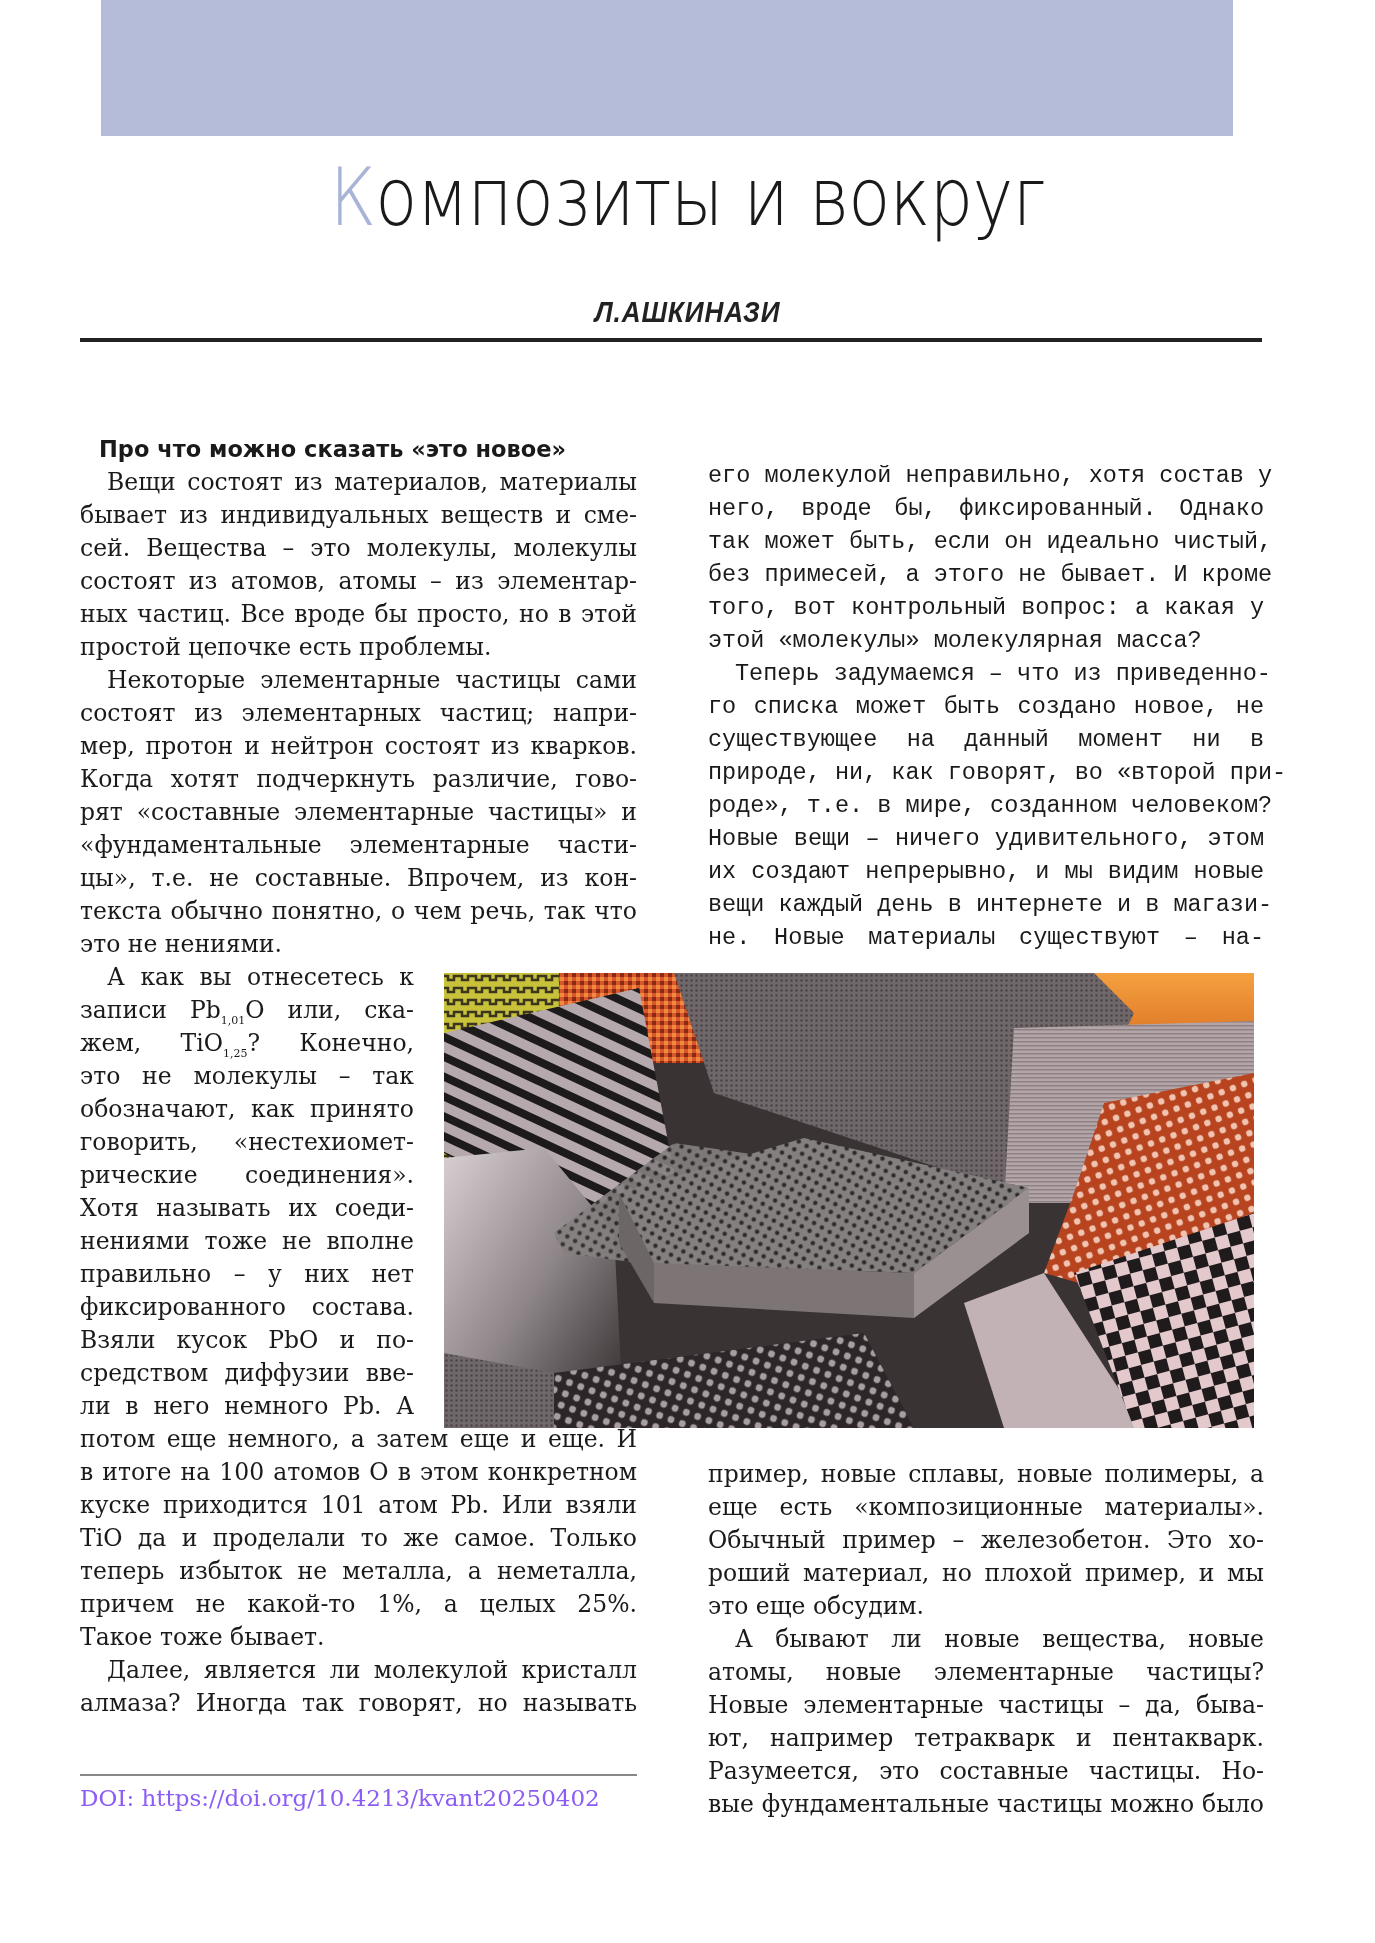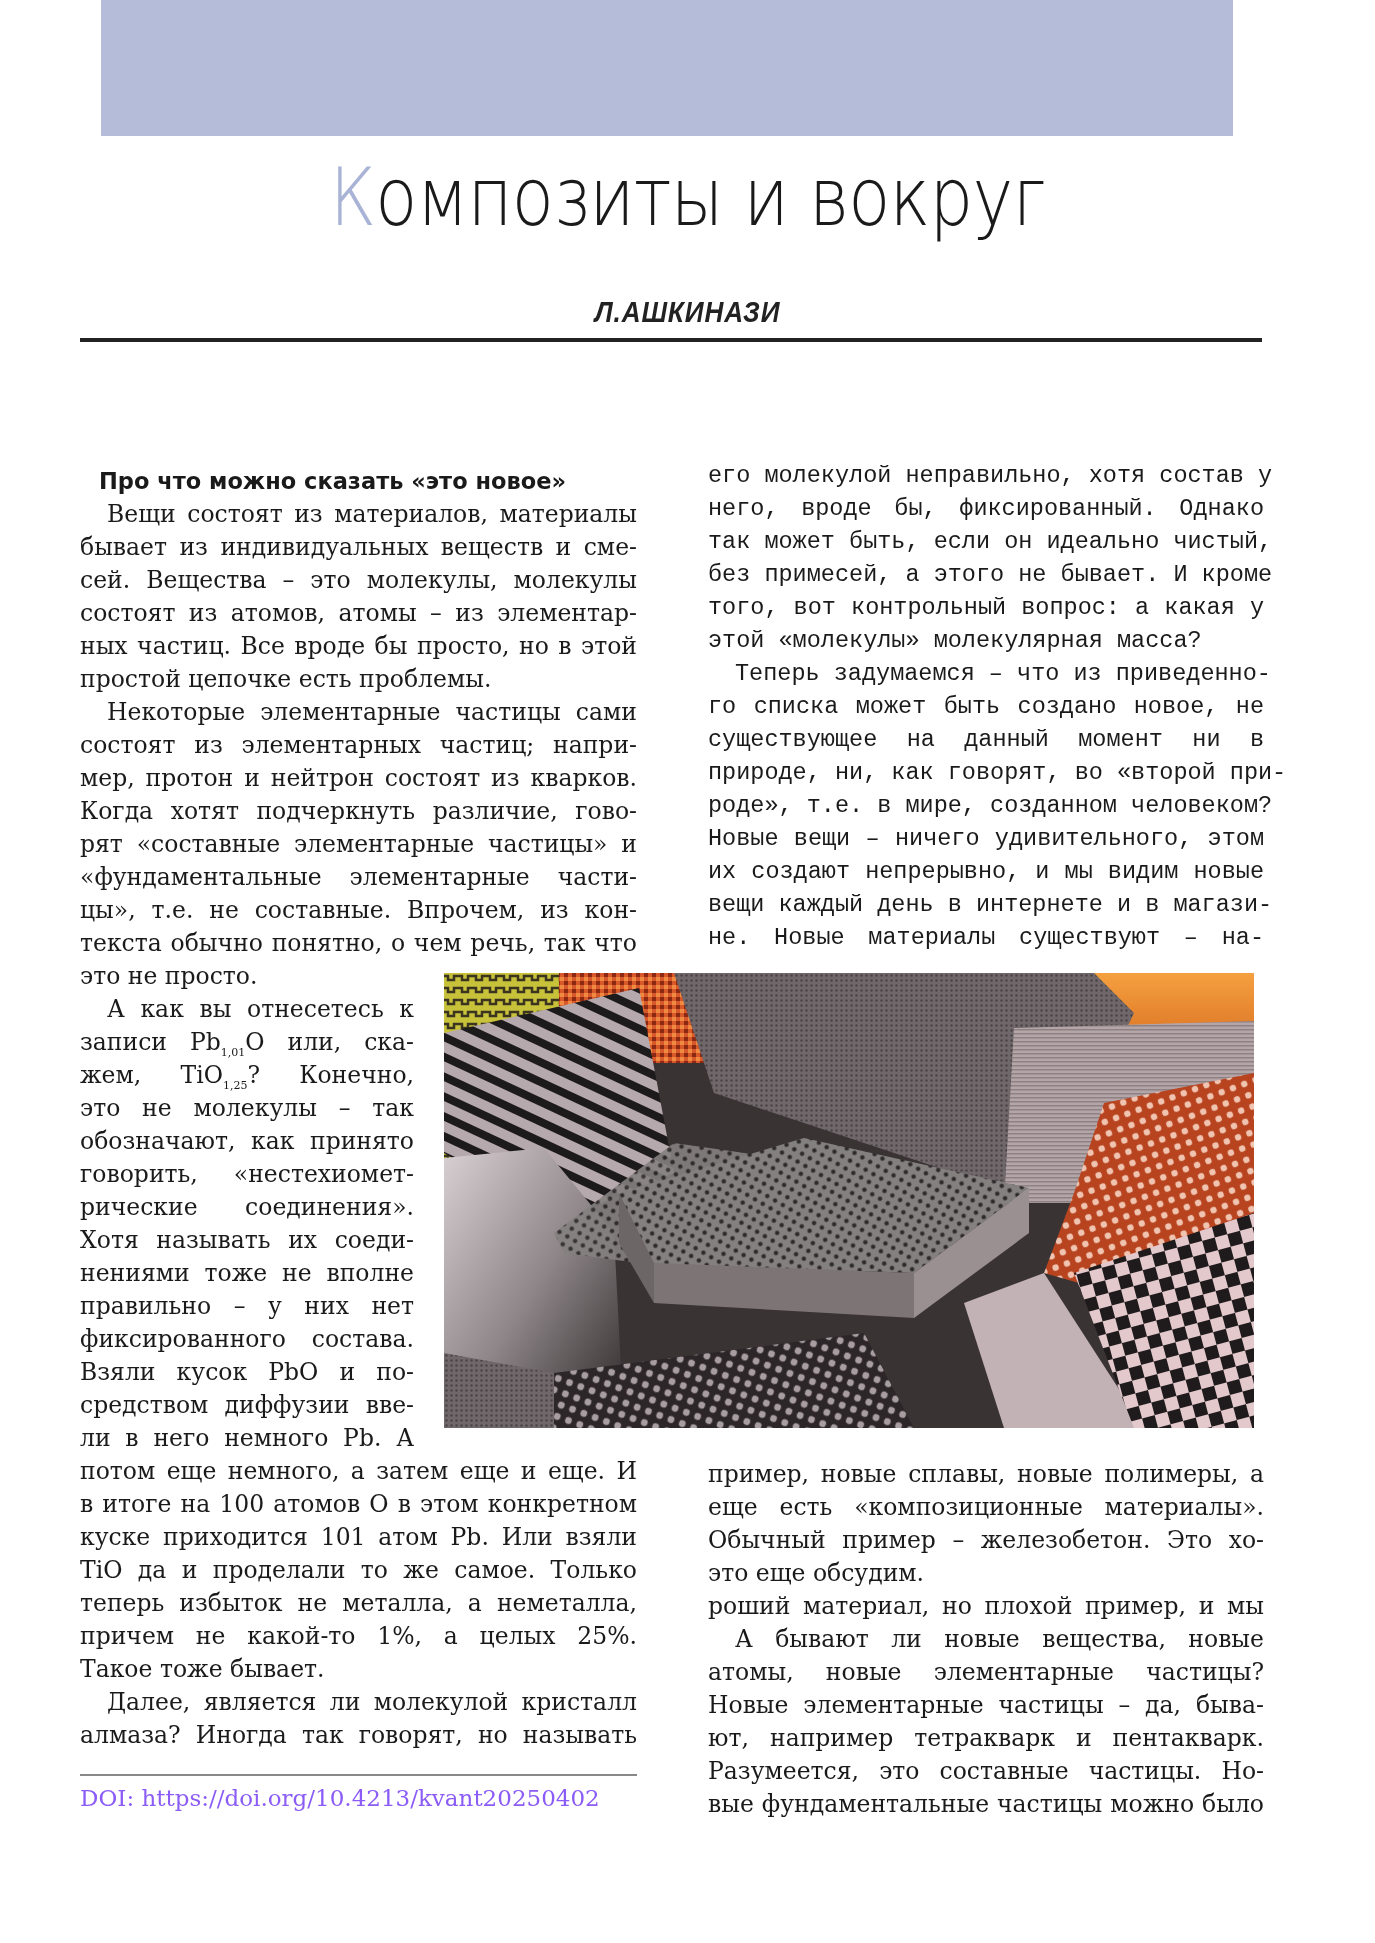--- a/index.html
+++ b/index.html
@@ -15,21 +15,21 @@
             font-family: "Liberation Sans", sans-serif; font-weight: bold; font-style: italic;
             font-size: 29px; letter-spacing: 1px; color: #222; transform: scaleX(0.9); }
   .rule { position: absolute; left: 80px; width: 1182px; top: 338px; height: 4px; background: #222; }
   .col { position: absolute; font-size: 23.5px; line-height: 33px; text-align: justify; }
   .line { display: block; white-space: nowrap; text-align: justify; text-align-last: justify; height: 33px; }
   .line.last { text-align-last: left; }
   .ind { padding-left: 27px; }
   .heading { font-family: "DejaVu Sans", "Liberation Sans", sans-serif; font-weight: bold;
              font-size: 22.5px; line-height: 33px; padding-left: 19px; white-space: nowrap; }
   sub { font-size: 11px; vertical-align: -6px; line-height: 0; }
-  .left-col { left: 80px; top: 465px; width: 557px; }
+  .left-col { left: 80px; top: 433px; width: 557px; }
   .right-col { left: 708px; top: 459px; width: 556px; font-family: Liberation Mono, monospace; }
   .right-col2 { left: 708px; top: 1458px; width: 556px; }
   .narrow { width: 334px; }
   .photo { position: absolute; left: 444px; top: 973px; width: 810px; height: 455px; overflow: hidden;
            background: #6b6566; }
   .fnrule { position: absolute; left: 80px; top: 1774px; width: 557px; height: 2px; background: #888; }
   .doi { position: absolute; left: 80px; top: 1783px; font-size: 23px; line-height: 30px; white-space: nowrap; color: #8b5cf6; }
 </style>
 </head>
 <body>
@@ -50,21 +50,21 @@
   <span class="line">ных частиц. Все вроде бы просто, но в этой</span>
   <span class="line last">простой цепочке есть проблемы.</span>
   <span class="line ind">Некоторые элементарные частицы сами</span>
   <span class="line">состоят из элементарных частиц; напри-</span>
   <span class="line">мер, протон и нейтрон состоят из кварков.</span>
   <span class="line">Когда хотят подчеркнуть различие, гово-</span>
   <span class="line">рят «составные элементарные частицы» и</span>
   <span class="line">«фундаментальные элементарные части-</span>
   <span class="line">цы», т.е. не составные. Впрочем, из кон-</span>
   <span class="line">текста обычно понятно, о чем речь, так что</span>
-  <span class="line last">это не просто.</span>
+  <span class="line last">это не нениями.</span>
 
   <div class="narrow">
     <span class="line ind">А как вы отнесетесь к</span>
     <span class="line"><span>записи Pb</span><sub>1,01</sub><span>O или, ска-</span></span>
     <span class="line"><span>жем, TiO</span><sub>1,25</sub><span>? Конечно,</span></span>
     <span class="line">это не молекулы – так</span>
     <span class="line">обозначают, как принято</span>
     <span class="line">говорить, «нестехиомет-</span>
     <span class="line">рические соединения».</span>
     <span class="line">Хотя называть их соеди-</span>
@@ -174,22 +174,22 @@
     <polygon points="520,330 600,300 700,455 560,455" fill="#c2b2b5"></polygon>
     <polygon points="630,300 810,240 810,455 690,455" fill="url(#checker)"></polygon>
     <polygon points="0,380 110,400 110,455 0,455" fill="url(#fineGrey)"></polygon>
   </svg>
 </div>
 
 <div class="col right-col2">
   <span class="line">пример, новые сплавы, новые полимеры, а</span>
   <span class="line">еще есть «композиционные материалы».</span>
   <span class="line">Обычный пример – железобетон. Это хо-</span>
+  <span class="line">роший материал, но плохой пример, и мы</span>
   <span class="line last">это еще обсудим.</span>
-  <span class="line">роший материал, но плохой пример, и мы</span>
   <span class="line ind">А бывают ли новые вещества, новые</span>
   <span class="line">атомы, новые элементарные частицы?</span>
   <span class="line">Новые элементарные частицы – да, быва-</span>
   <span class="line">ют, например тетракварк и пентакварк.</span>
   <span class="line">Разумеется, это составные частицы. Но-</span>
   <span class="line">вые фундаментальные частицы можно было</span>
 </div>
 
 <div class="fnrule"></div>
 <div class="doi">DOI: https://doi.org/10.4213/kvant20250402</div>

